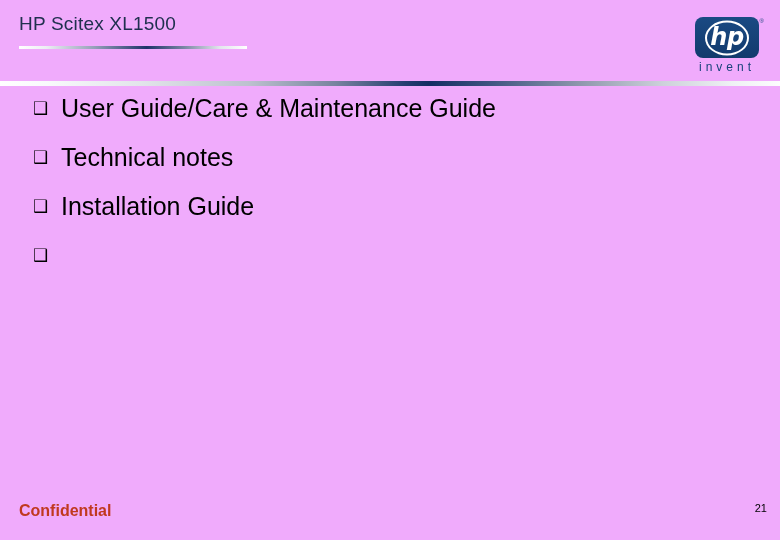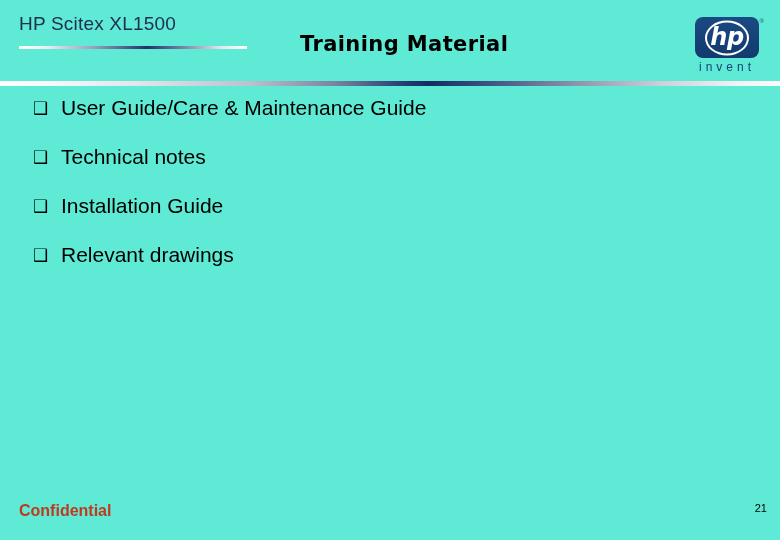--- a/index.html
+++ b/index.html
@@ -15,21 +15,21 @@
     font-family: "Liberation Sans", sans-serif;
     color: #000000;
     position: relative;
   }
 
   .slide {
     position: absolute;
     inset: 0;
     width: 780px;
     height: 540px;
-    background: #5eead4;
+    background: #f0abfc;
   }
 
   
   .header {
     position: absolute;
     left: 0;
     top: 0;
     width: 780px;
     height: 90px;
   }
@@ -215,21 +215,21 @@
     width: 28px;
     font-family: "DejaVu Sans", sans-serif;
     font-size: 17px;
     line-height: 24px;
     color: #000000;
   }
 
   .bullet-text {
     flex: 1 1 auto;
     font-family: "Liberation Sans", sans-serif;
-    font-size: 21px;
+    font-size: 25px;
     line-height: 24px;
     color: #000000;
     white-space: nowrap;
   }
 
   
   .footer {
     position: absolute;
     left: 0;
     top: 498px;
@@ -274,21 +274,20 @@
 
 <div class="slide">
 
   <div class="header">
 
     <div class="brand-block">
       <div class="brand-product">HP Scitex XL1500</div>
       <div class="brand-rule"></div>
     </div>
 
-    <div class="slide-title">Training Material</div>
 
     <div class="hp-logo">
       <div class="hp-badge">
         <div class="hp-oval"></div>
         <div class="hp-letters">hp</div>
       </div>
       <div class="hp-tm">®</div>
       <div class="hp-invent">invent</div>
     </div>
 
@@ -308,21 +307,20 @@
         <span class="bullet-text">Technical notes</span>
       </li>
 
       <li class="bullet-item">
         <span class="bullet-marker">❑</span>
         <span class="bullet-text">Installation Guide</span>
       </li>
 
       <li class="bullet-item">
         <span class="bullet-marker">❑</span>
-        <span class="bullet-text">Relevant drawings</span>
       </li>
 
     </ul>
   </div>
 
   <div class="footer">
     <div class="footer-left">Confidential</div>
     <div class="footer-right">21</div>
   </div>
 

